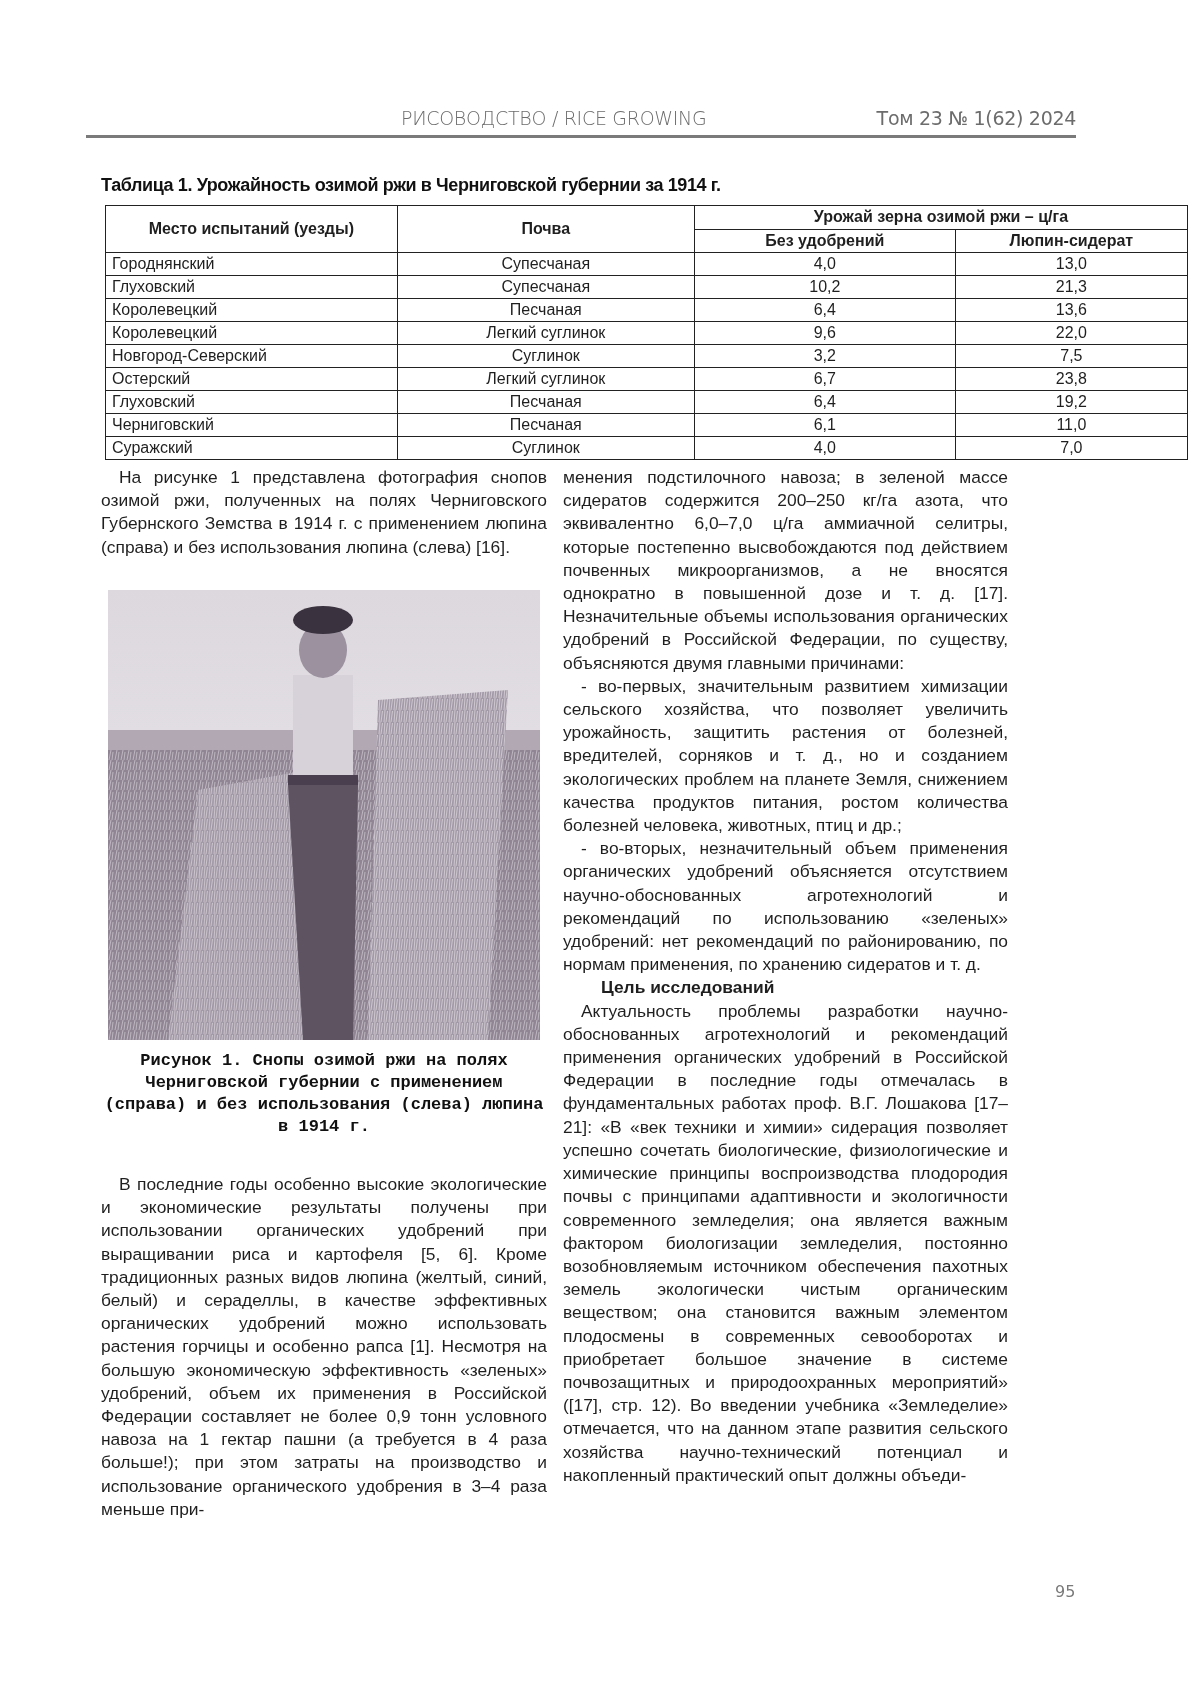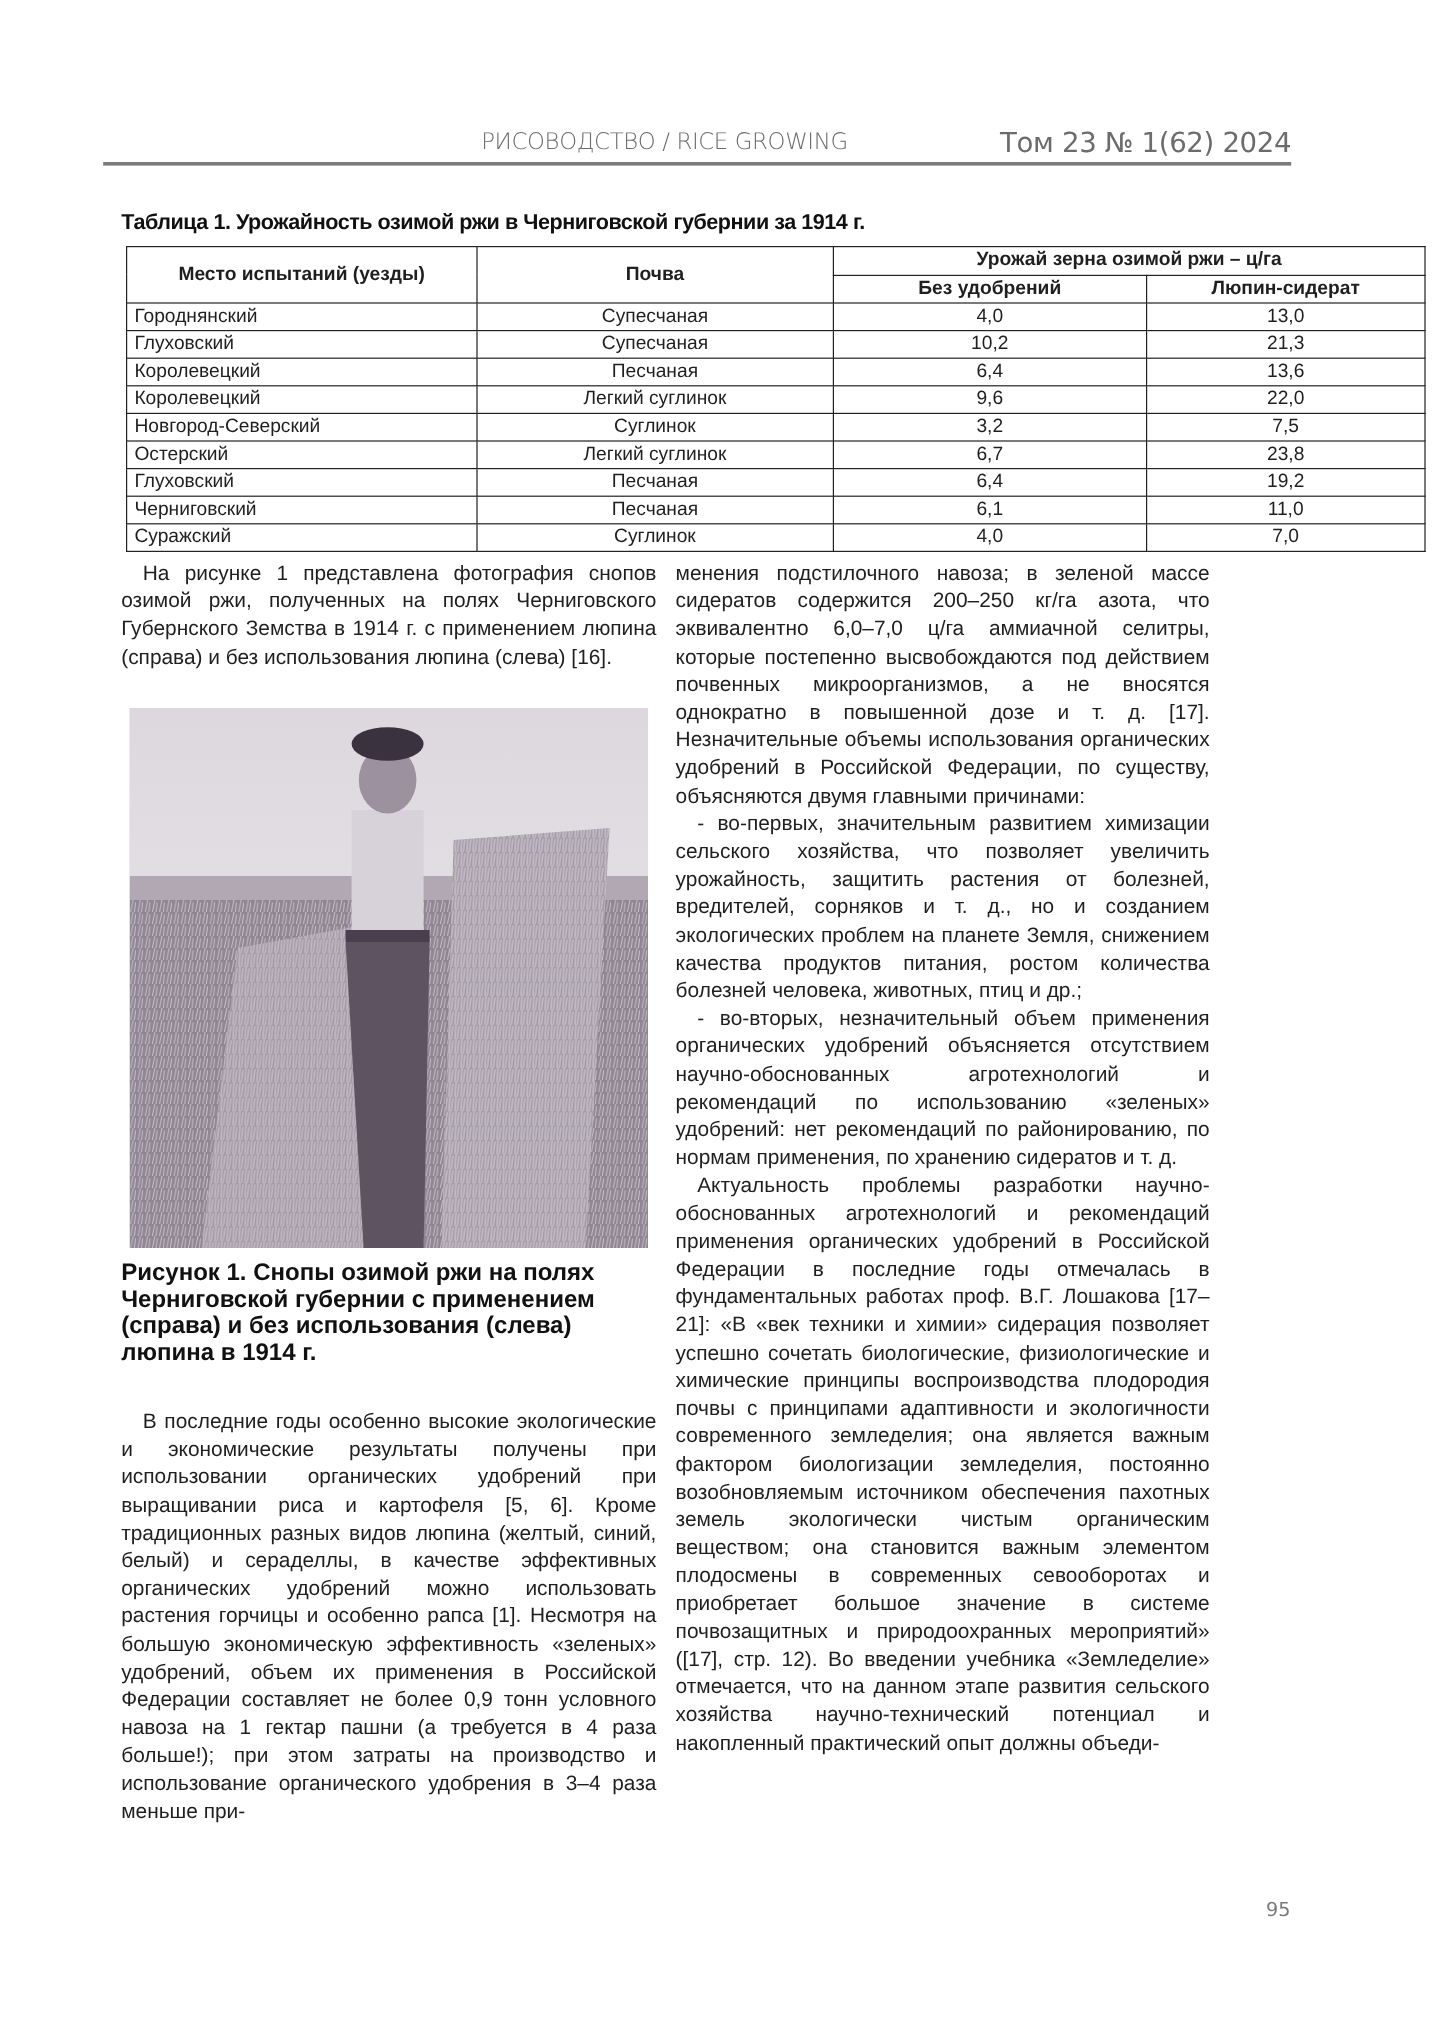--- a/index.html
+++ b/index.html
@@ -1,20 +1,20 @@
 <!DOCTYPE html>
 <html><head>
   <meta charset="utf-8">
   <style>
     html, body { margin: 0; padding: 0; background: #ffffff; }
     body { width: 1200px; height: 1698px; position: relative; overflow: hidden; color: #1f1f1f; font-family: "Liberation Sans", sans-serif; }
 
     .running-header { position: absolute; left: 86px; top: 103px; width: 990px; height: 32px; border-bottom: 3px solid #7a7a7a; }
     .rh-journal { position: absolute; left: 315px; top: 4px; font-size: 19px; color: #6c6c6c; letter-spacing: -0.3px; font-family: "DejaVu Sans", sans-serif; font-weight: 300; }
-    .rh-issue { position: absolute; right: 0; top: 4px; font-size: 23px; color: #6c6c6c; letter-spacing: -0.3px; font-family: "DejaVu Sans", sans-serif; }
+    .rh-issue { position: absolute; right: 0; top: 4px; font-size: 19px; color: #6c6c6c; letter-spacing: -0.3px; font-family: "DejaVu Sans", sans-serif; }
 
     .table-caption { position: absolute; left: 101px; top: 175px; font-size: 18px; font-weight: bold; color: #111; letter-spacing: -0.4px; }
 
     table.data { position: absolute; left: 105px; top: 205px; width: 1083px; border-collapse: collapse; font-size: 16px; }
     table.data th, table.data td { border: 1.5px solid #222; padding: 0 6px; height: 22px; line-height: 22px; }
     table.data th { font-weight: bold; text-align: center; font-size: 16px; }
     table.data th.hdr-tall { height: 46px; }
     table.data td.place { text-align: left; margin-left: 20px; }
     table.data td.soil, table.data td.num { text-align: center; }
     col.c1 { width: 265px; } col.c2 { width: 270px; } col.c3 { width: 237px; } col.c4 { width: 211px; }
@@ -22,21 +22,21 @@
     .col { position: absolute; font-size: 17.4px; line-height: 23.2px; text-align: justify; color: #1f1f1f; }
     .col p { margin: 0; text-indent: 18px; }
     .col-left-top { left: 101px; top: 466px; width: 446px; }
     .col-left-bottom { left: 101px; top: 1173px; width: 446px; }
     .col-right { left: 563px; top: 466px; width: 445px; }
     .col-right p.cont { text-indent: 0; }
     .section-heading { font-weight: bold; margin: 0; padding-left: 20px; }
 
     .figure { position: absolute; left: 108px; top: 590px; width: 432px; height: 450px; overflow: hidden; background: #cfcad2; }
     .figure svg { display: block; }
-    .figure-caption { position: absolute; left: 101px; top: 1050px; width: 446px; font-weight: bold; font-size: 20px; line-height: 22px; color: #111; }
+    .figure-caption { position: absolute; left: 101px; top: 1050px; width: 446px; text-align: center; font-weight: bold; font-size: 17px; line-height: 22px; color: #111; font-family: Liberation Mono, monospace; }
 
     .page-number { position: absolute; left: 1055px; top: 1582px; font-size: 16px; color: #7a7a7a; font-family: "DejaVu Sans", sans-serif; }
   </style>
 </head>
 <body>
 
 <div class="running-header">
   <span class="rh-journal">РИСОВОДСТВО / RICE GROWING</span>
   <span class="rh-issue">Том 23  № 1(62)  2024</span>
 </div>
@@ -158,16 +158,17 @@
 <div class="figure-caption">Рисунок 1. Снопы озимой ржи на полях Черниговской губернии с применением (справа) и без использования (слева) люпина в 1914 г.</div>
 
 <div class="col col-left-bottom">
   <p>В последние годы особенно высокие экологические и экономические результаты получены при использовании органических удобрений при выращивании риса и картофеля [5, 6]. Кроме традиционных разных видов люпина (желтый, синий, белый) и сераделлы, в качестве эффективных органических удобрений можно использовать растения горчицы и особенно рапса [1]. Несмотря на большую экономическую эффективность «зеленых» удобрений, объем их применения в Российской Федерации составляет не более 0,9 тонн условного навоза на 1 гектар пашни (а требуется в 4 раза больше!); при этом затраты на производство и использование органического удобрения в 3–4 раза меньше при-</p>
 </div>
 
 <div class="col col-right">
   <p class="cont">менения подстилочного навоза; в зеленой массе сидератов содержится 200–250 кг/га азота, что эквивалентно 6,0–7,0 ц/га аммиачной селитры, которые постепенно высвобождаются под действием почвенных микроорганизмов, а не вносятся однократно в повышенной дозе и т. д. [17]. Незначительные объемы использования органических удобрений в Российской Федерации, по существу, объясняются двумя главными причинами:</p>
   <p>- во-первых, значительным развитием химизации сельского хозяйства, что позволяет увеличить урожайность, защитить растения от болезней, вредителей, сорняков и т. д., но и созданием экологических проблем на планете Земля, снижением качества продуктов питания, ростом количества болезней человека, животных, птиц и др.;</p>
   <p>- во-вторых, незначительный объем применения органических удобрений объясняется отсутствием научно-обоснованных агротехнологий и рекомендаций по использованию «зеленых» удобрений: нет рекомендаций по районированию, по нормам применения, по хранению сидератов и т. д.</p>
+  <p class="section-heading">Цель исследований</p>
   <p>Актуальность проблемы разработки научно-обоснованных агротехнологий и рекомендаций применения органических удобрений в Российской Федерации в последние годы отмечалась в фундаментальных работах проф. В.Г. Лошакова [17–21]: «В «век техники и химии» сидерация позволяет успешно сочетать биологические, физиологические и химические принципы воспроизводства плодородия почвы с принципами адаптивности и экологичности современного земледелия; она является важным фактором биологизации земледелия, постоянно возобновляемым источником обеспечения пахотных земель экологически чистым органическим веществом; она становится важным элементом плодосмены в современных севооборотах и приобретает большое значение в системе почвозащитных и природоохранных мероприятий» ([17], стр. 12). Во введении учебника «Земледелие» отмечается, что на данном этапе развития сельского хозяйства научно-технический потенциал и накопленный практический опыт должны объеди-</p>
 </div>
 
 <div class="page-number">95</div>
 
 </body></html>

